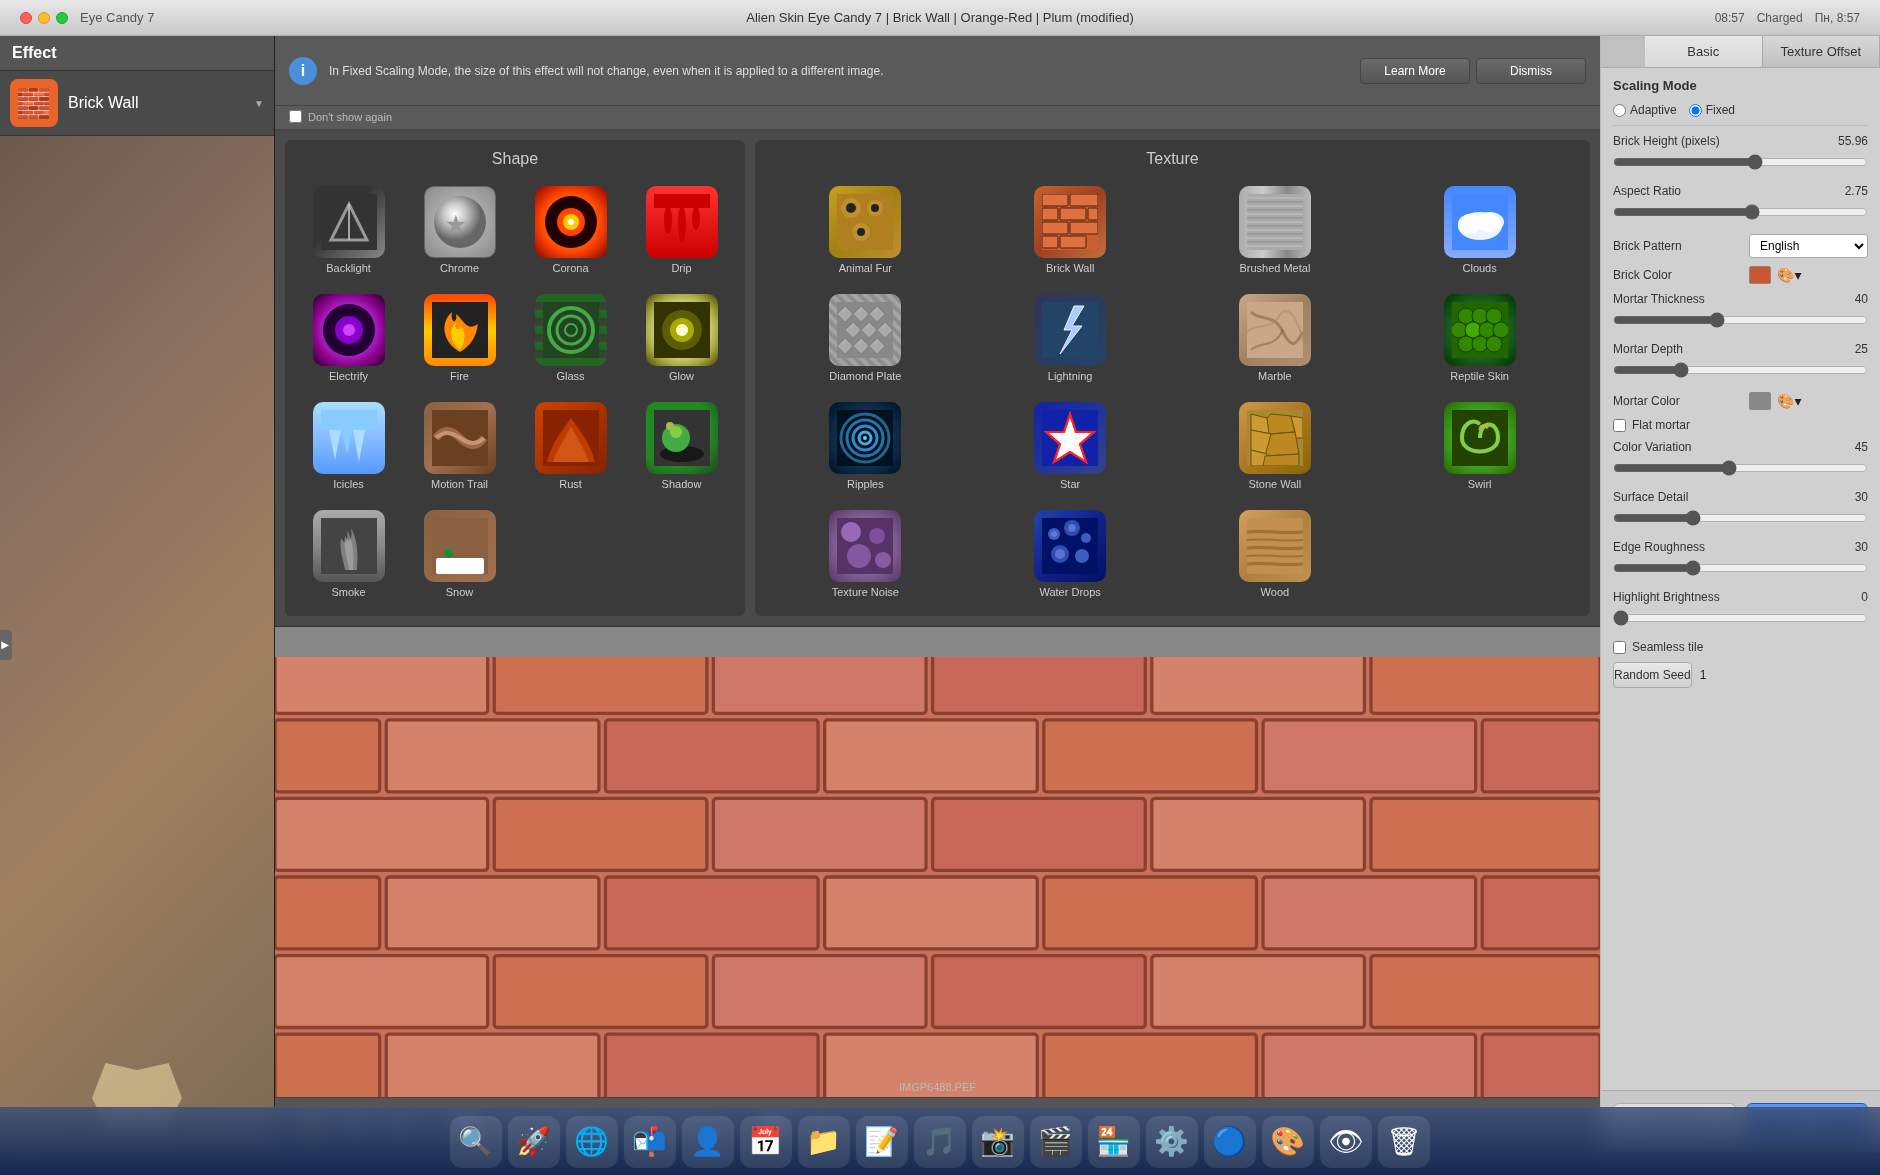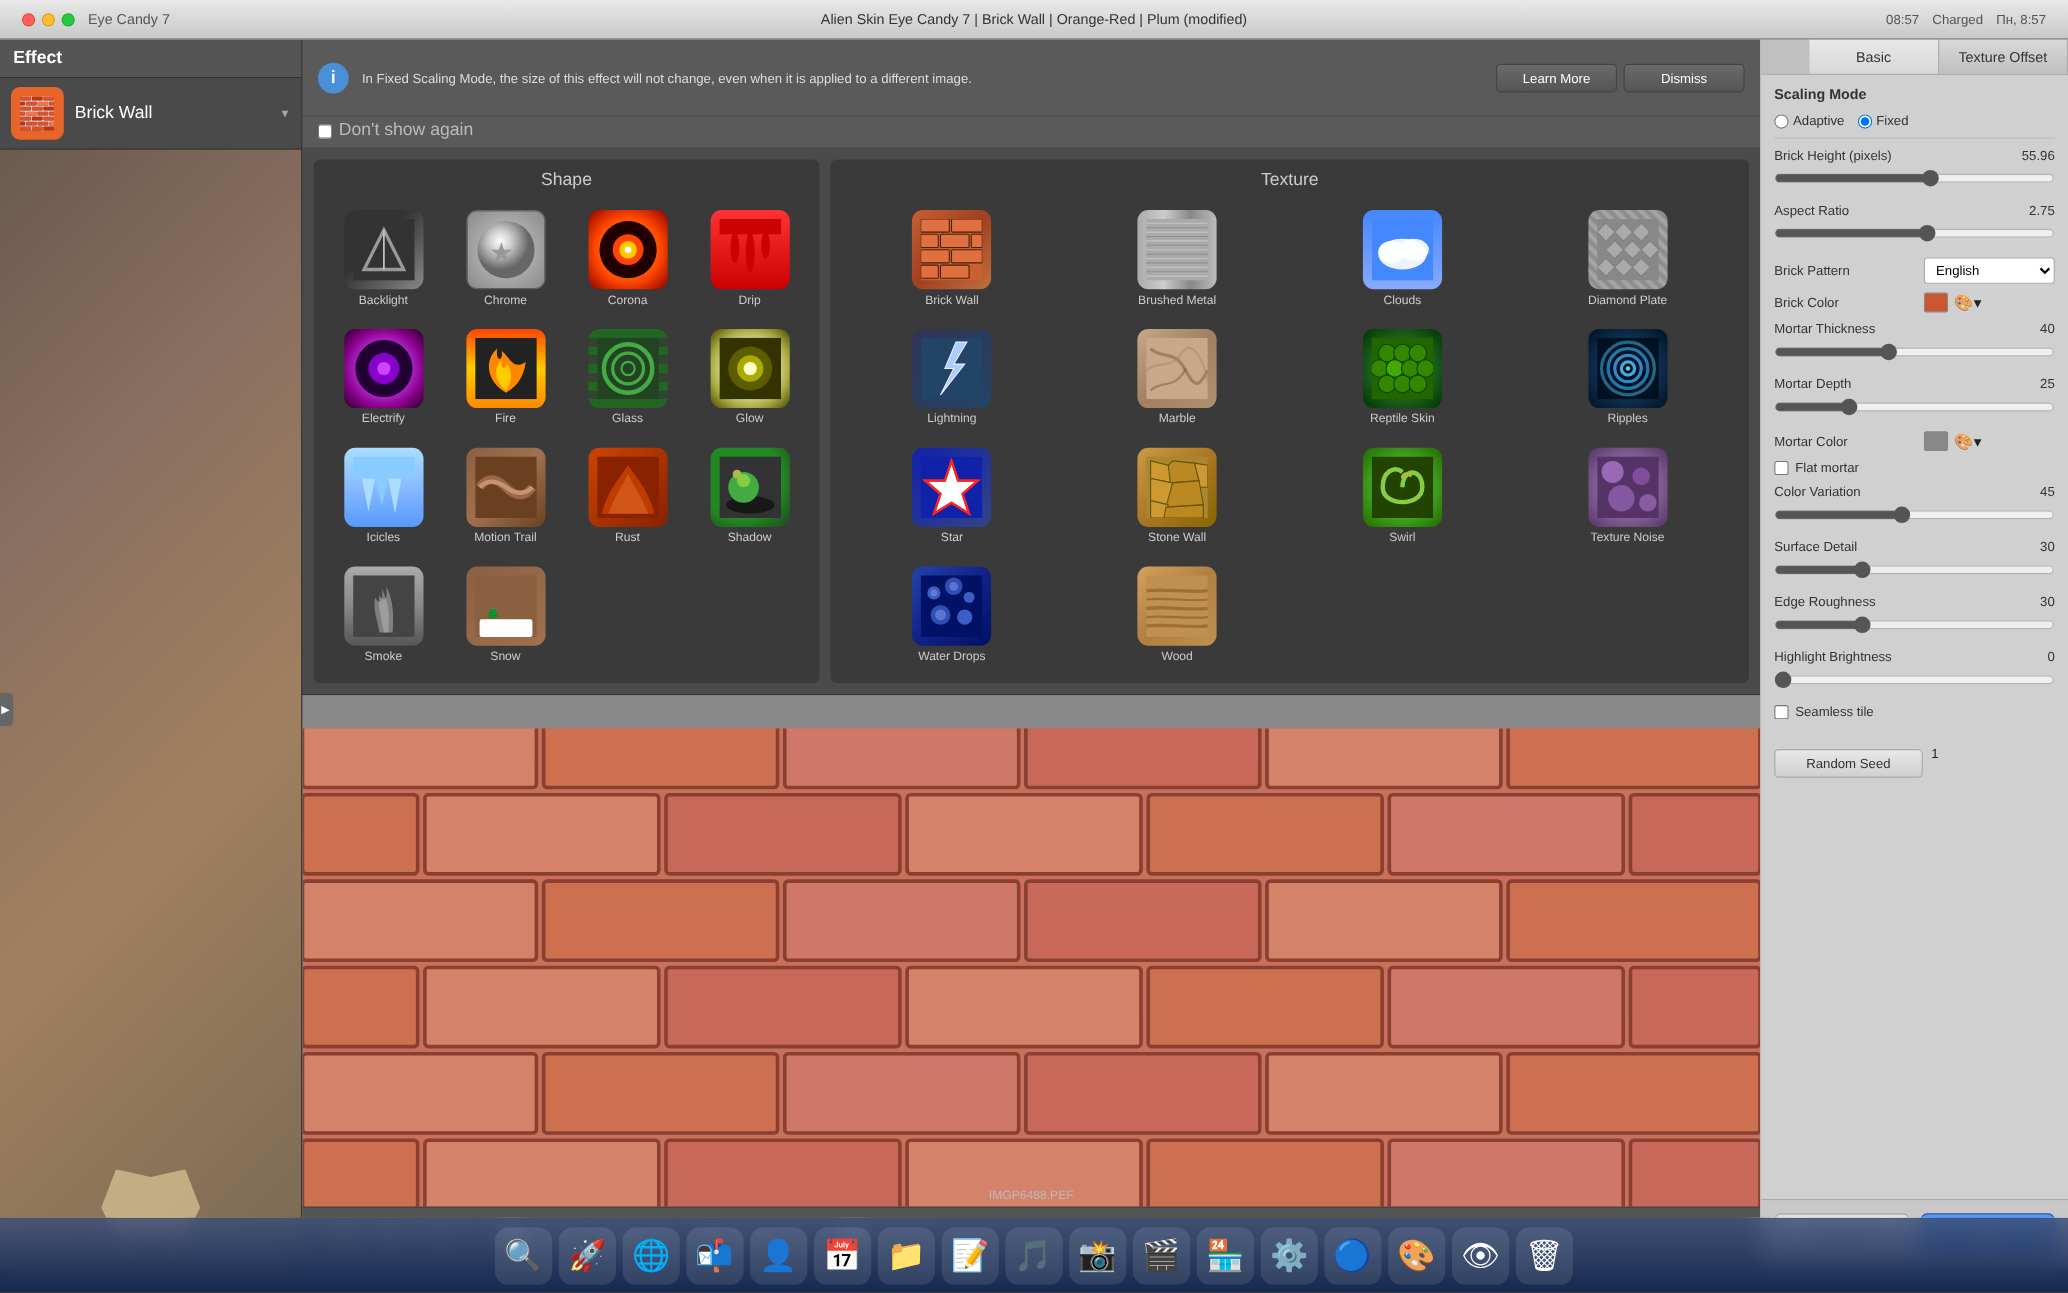--- a/index.html
+++ b/index.html
@@ -472,24 +472,23 @@
       display: flex;
       align-items: center;
       gap: 8px;
       margin-top: 6px;
     }
     .random-seed-btn {
       background: linear-gradient(to bottom, #e8e8e8, #d0d0d0);
       border: 1px solid #aaa;
       border-radius: 4px;
       color: #333;
-      padding: 5px 28px;
+      padding: 5px 0;
       font-size: 12px;
       cursor: pointer;
-      margin-top: 19px;
     }
 
     
     .right-panel-footer {
       padding: 12px;
       display: flex;
       gap: 10px;
       background: #c8c8c8;
       border-top: 1px solid #aaa;
     }
@@ -590,21 +589,21 @@
       <div class="info-icon">i</div>
       <div class="info-text">In Fixed Scaling Mode, the size of this effect will not change, even when it is applied to a different image.</div>
       <div class="info-buttons">
         <button class="info-btn">Learn More</button>
         <button class="info-btn">Dismiss</button>
       </div>
     </div>
 
     <div style="background:#5a5a5a;padding:4px 14px 6px 14px;display:flex;align-items:center;gap:6px;border-bottom:1px solid #444;">
       <input type="checkbox" style="">
-      <span style="font-size:16px;color:#bbb;">Don't show again</span>
+      <span style="font-size:11px;color:#bbb;">Don't show again</span>
     </div>
 
     <div class="effects-grid-area">
 
       <div class="shape-section">
         <div class="section-title">Shape</div>
         <div class="effects-grid">
 
           <div class="effect-item">
             <div class="effect-item-icon icon-backlight">
@@ -774,20 +773,34 @@
             </div>
             <span class="effect-item-label">Snow</span>
           </div>
         </div>
       </div>
 
       <div class="texture-section">
         <div class="section-title">Texture</div>
         <div class="effects-grid">
 
+          <div class="effect-item">
+            <div class="effect-item-icon icon-animal-fur">
+              <svg width="56" height="56" viewBox="0 0 56 56">
+                  <rect width="56" height="56" fill="#b08020"></rect>
+                  <circle cx="14" cy="14" r="10" fill="#c09030"></circle>
+                  <circle cx="14" cy="14" r="5" fill="#222"></circle>
+                  <circle cx="38" cy="14" r="8" fill="#c09030"></circle>
+                  <circle cx="38" cy="14" r="4" fill="#222"></circle>
+                  <circle cx="24" cy="38" r="9" fill="#c09030"></circle>
+                  <circle cx="24" cy="38" r="4" fill="#222"></circle>
+                </svg>
+            </div>
+            <span class="effect-item-label">Animal Fur</span>
+          </div>
 
           <div class="effect-item">
             <div class="effect-item-icon icon-brick-wall-t">
               <svg width="56" height="56" viewBox="0 0 56 56">
                 <rect width="56" height="56" fill="#c86030"></rect>
                 <rect x="0" y="0" width="26" height="12" rx="1" fill="#e07040" stroke="#4a2010" stroke-width="1"></rect>
                 <rect x="28" y="0" width="28" height="12" rx="1" fill="#e07040" stroke="#4a2010" stroke-width="1"></rect>
                 <rect x="0" y="14" width="16" height="12" rx="1" fill="#e07040" stroke="#4a2010" stroke-width="1"></rect>
                 <rect x="18" y="14" width="26" height="12" rx="1" fill="#e07040" stroke="#4a2010" stroke-width="1"></rect>
                 <rect x="46" y="14" width="10" height="12" rx="1" fill="#e07040" stroke="#4a2010" stroke-width="1"></rect>

